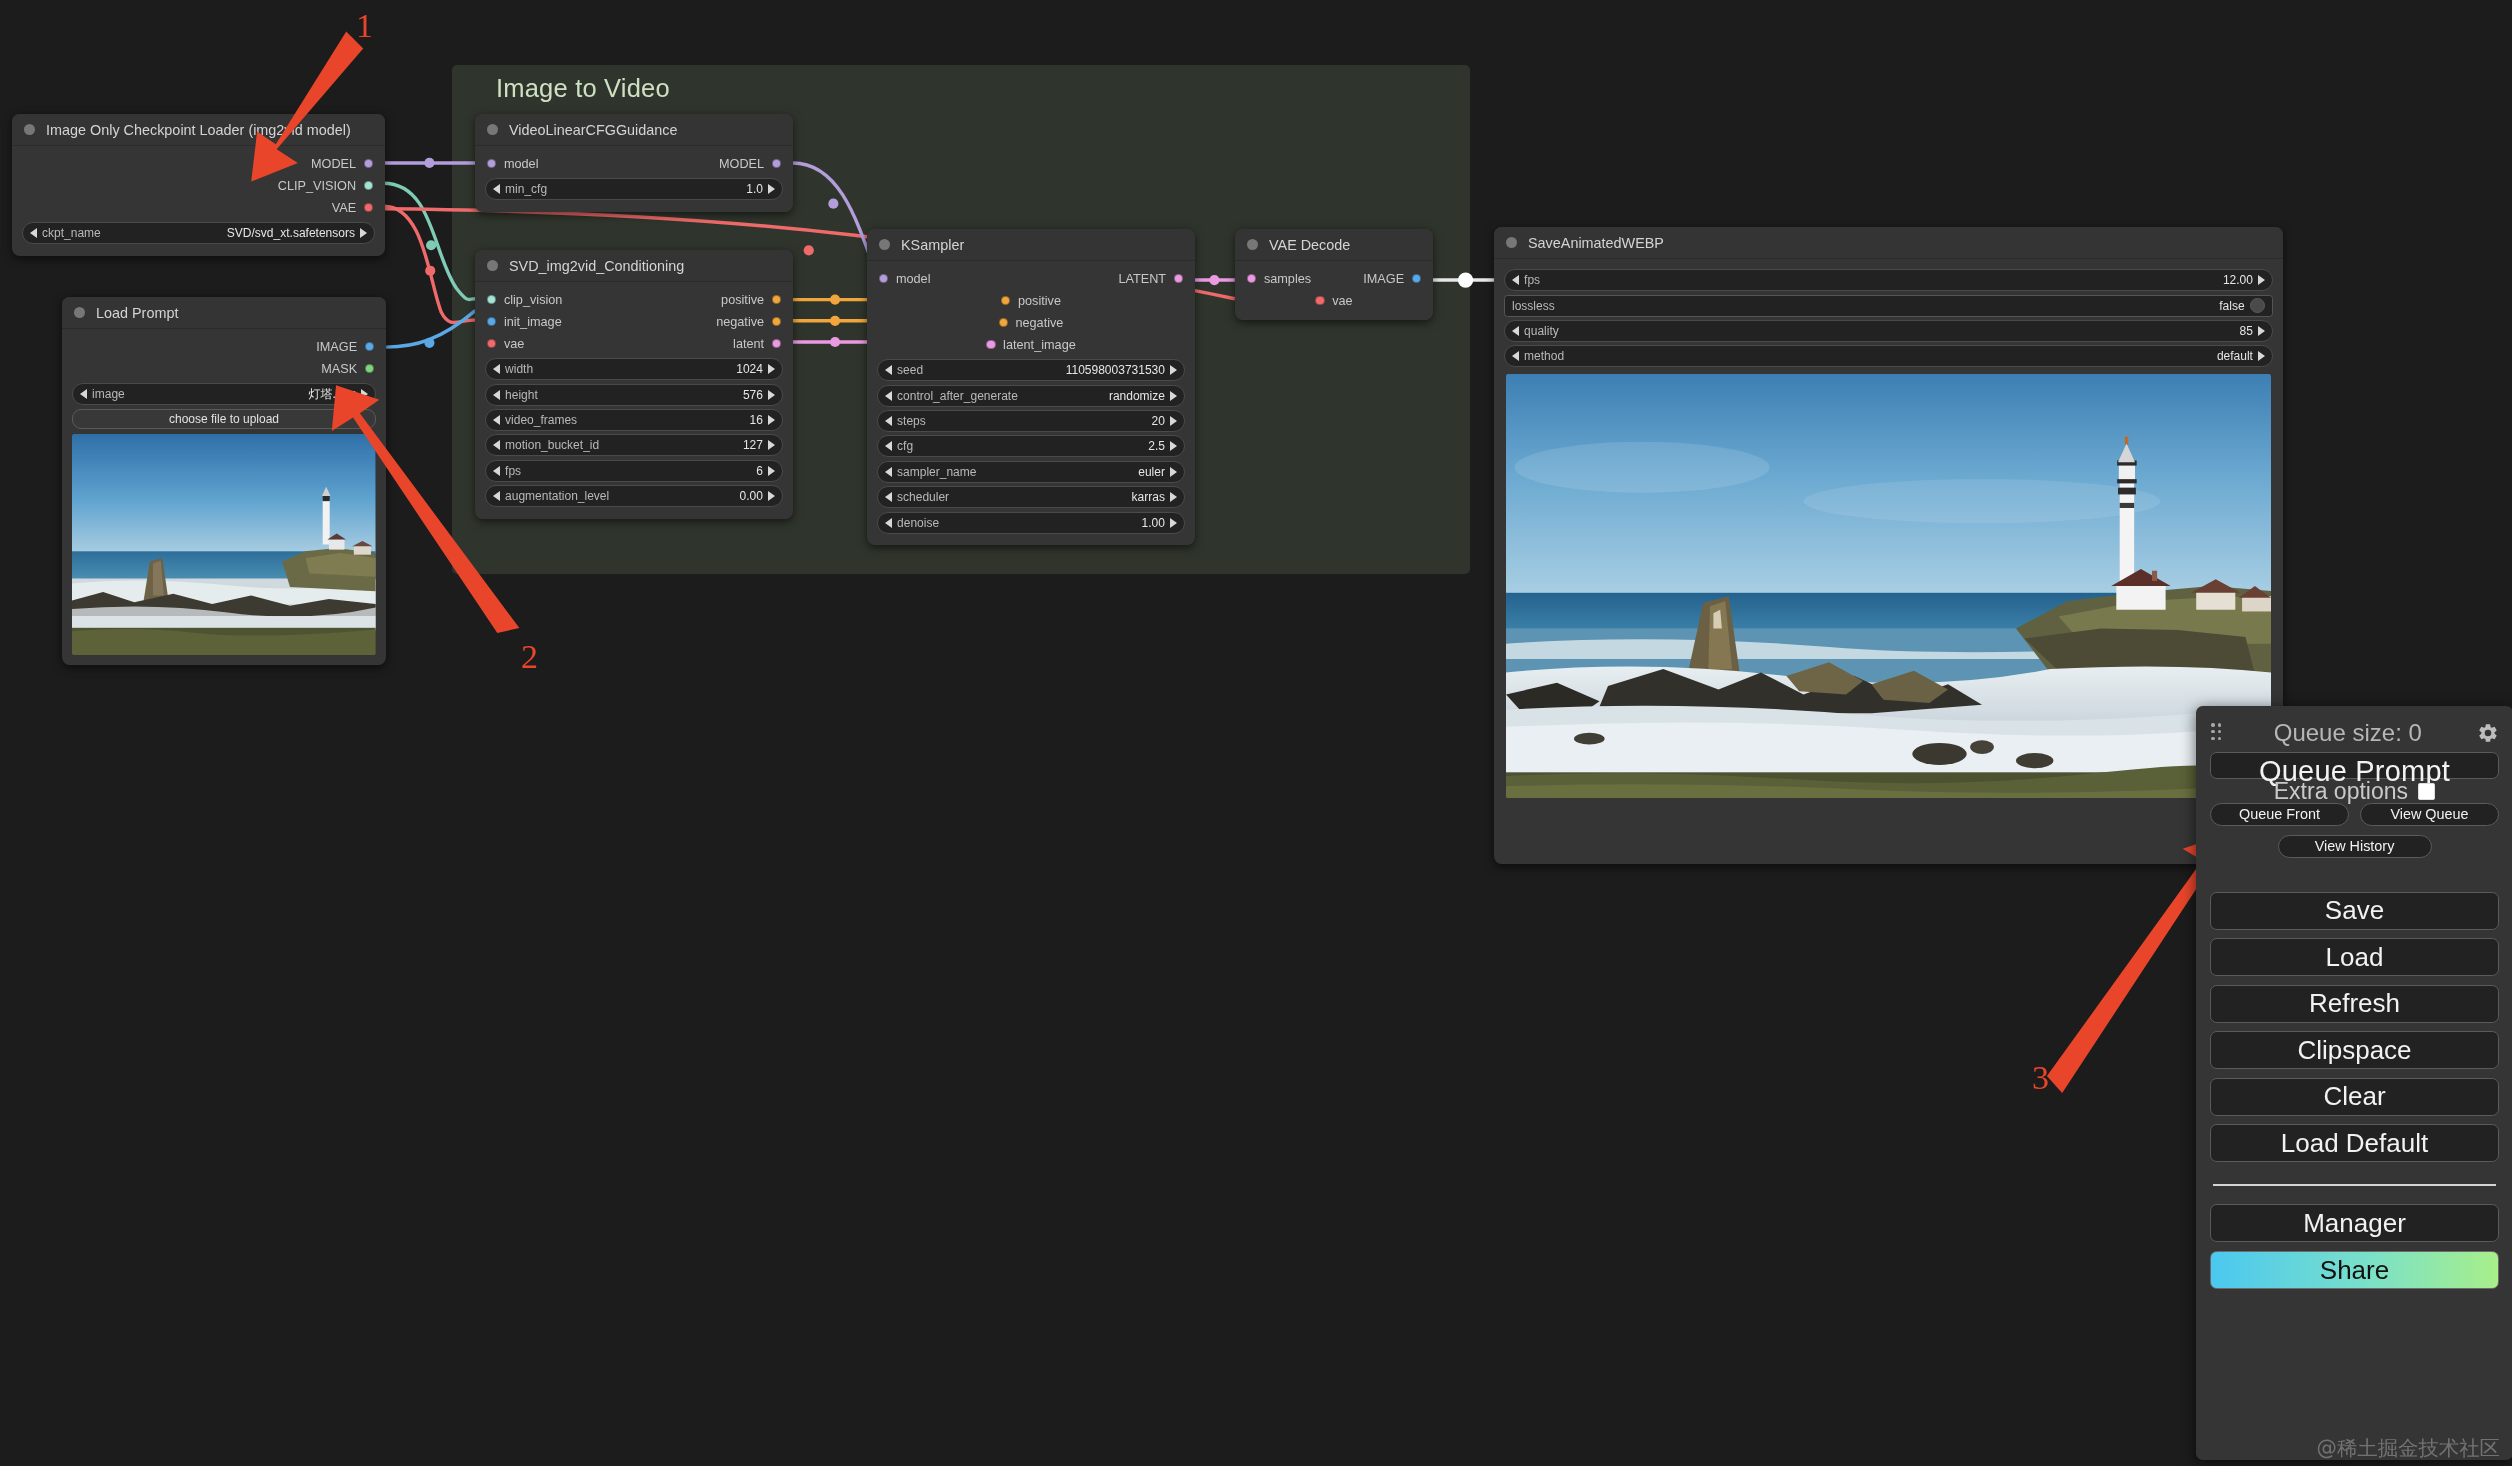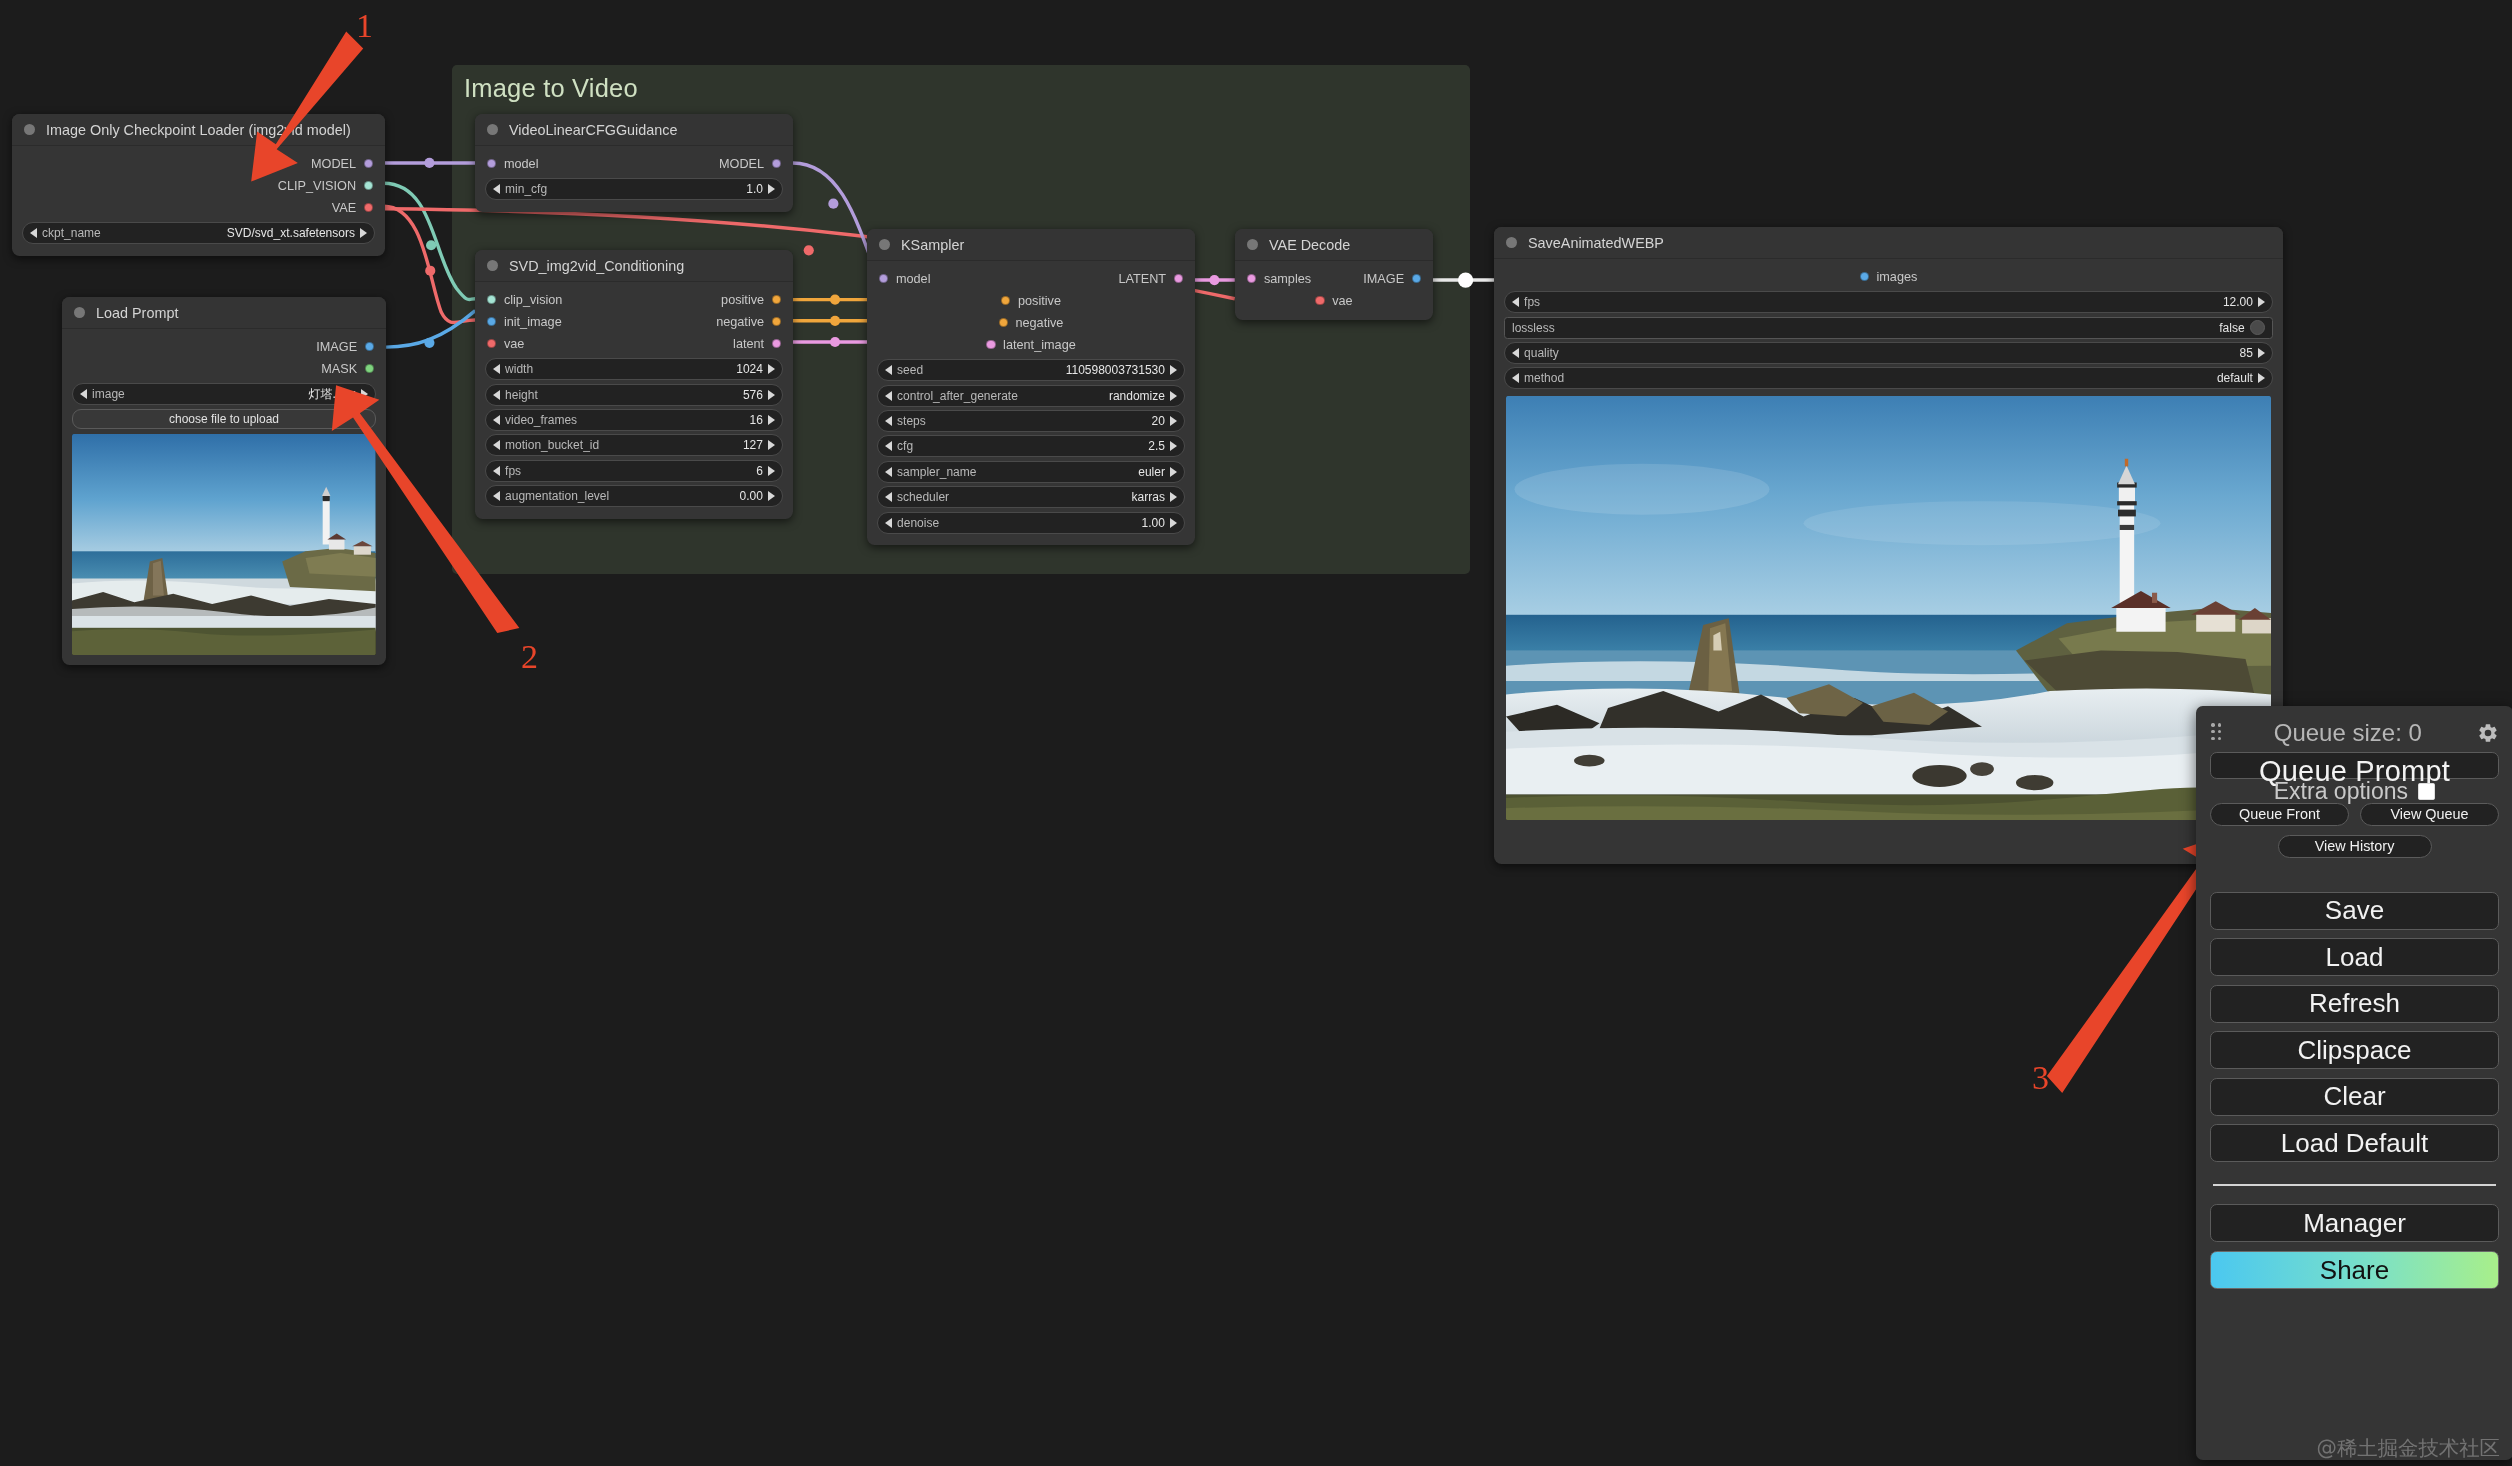--- a/index.html
+++ b/index.html
@@ -20,20 +20,21 @@
     position: absolute;
     background: rgba(60,70,55,0.62);
     border-radius: 5.1px;
   }
   .lg-group-title {
     font-size: 25.5px;
     color: #cfe0c2;
     padding: 8.5px 0 0 12px;
     letter-spacing: 0.2px;
     white-space: nowrap;
+    margin-left: 32px;
   }
 
   
   .node {
     position: absolute;
     background: #353535;
     border-radius: 7.6px;
     box-shadow: 0 2.5px 8.5px rgba(0,0,0,.55);
     overflow: visible;
   }
@@ -560,26 +561,20 @@
       </div>
     </div>
   </div>
 
   <div class="node" style="left:1494px; top:227px; width:789px; height:637px;">
     <div class="node-title">
       <span class="node-dot"></span>
       <span class="node-title-text">SaveAnimatedWEBP</span>
     </div>
     <div class="node-body">
-      <div class="slot-row">
-        <span class="slot-in">
-          <span class="port" style="background:#5aa9e6"></span>
-          <span>images</span>
-        </span>
-      </div>
 
       <div class="widget">
         <span class="arrowL"></span>
         <span class="wname">fps</span>
         <span class="wval">12.00</span>
         <span class="arrowR"></span>
       </div>
       <div class="widget square">
         <span class="wname">lossless</span>
         <span class="wval">false</span>

